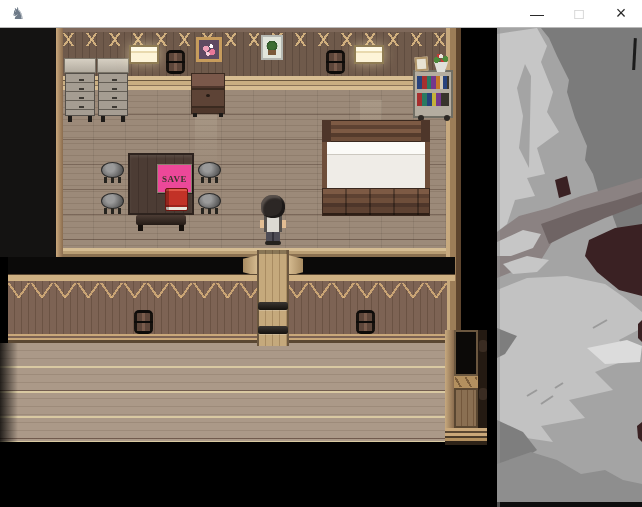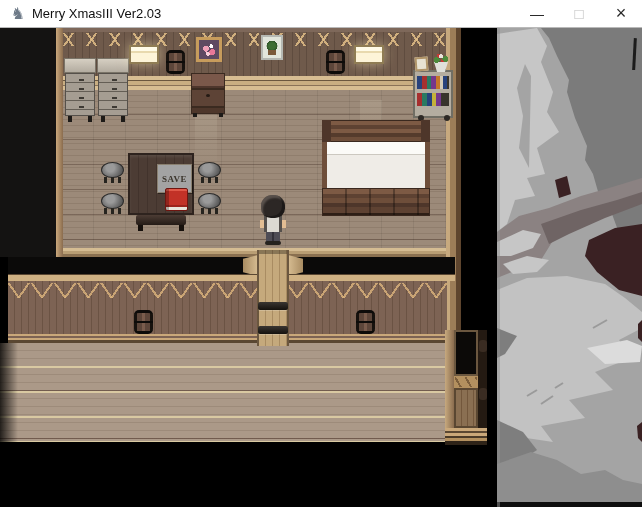--- a/index.html
+++ b/index.html
@@ -141,21 +141,21 @@
   .bed-foot::after{content:"";position:absolute;inset:0;
     background:repeating-linear-gradient(90deg,transparent 0 22px,rgba(0,0,0,.3) 22px 24px);}
   
   .table{left:128px;top:125px;width:66px;height:62px;border:2px solid #2e231e;
     background:repeating-linear-gradient(90deg,#4c3c34 0 8px,#42332c 8px 9px);
     box-shadow:inset 0 2px 3px rgba(255,255,255,.08);}
   .bench{left:136px;top:187px;width:50px;height:10px;border-radius:2px;
     background:linear-gradient(180deg,#4c3c34,#241b16);}
   .bench::after{content:"";position:absolute;bottom:-6px;left:2px;width:5px;height:6px;background:#16100c;
     box-shadow:41px 0 #16100c;}
-  .save-sign{left:157px;top:136px;width:35px;height:29px;background:#a3a3a3;border:1px solid #8a8070;
+  .save-sign{left:157px;top:136px;width:35px;height:29px;background:#ec4899;border:1px solid #8a8070;
     color:#3b352c;font:bold 9px "Liberation Serif",serif;display:flex;align-items:center;justify-content:center;
     letter-spacing:.5px;box-shadow:1px 1px 0 rgba(0,0,0,.4);}
   .red-book{left:165px;top:160px;width:23px;height:23px;border:1px solid #6e1510;border-radius:2px;
     background:linear-gradient(180deg,#e05848 0 2px,#c23227 2px 16px,#9c241c 16px 18px,#e8e4da 18px 21px);}
   .red-book::before{content:"";position:absolute;left:0;top:0;bottom:0;width:3px;background:rgba(0,0,0,.25);}
   
   .stool{width:23px;height:21px;}
   .stool::before{content:"";position:absolute;left:0;right:0;top:0;bottom:5px;border-radius:50%;
     border:1px solid #2a2a2a;
     background:radial-gradient(circle at 40% 35%,#9a9a9a 0 4px,#6e6e6e 60%,#3e3e3e 100%);}
@@ -190,21 +190,20 @@
   
   .rocks{position:absolute;left:497px;top:0;width:145px;height:479px;}
 </style>
 </head>
 <body>
 
 <div id="win">
 
   <div id="titlebar">
     <span class="app-icon">♞</span>
-    <span class="title-text">Merry XmasIII Ver2.03</span>
     <span class="win-btns">
       <span class="win-btn">—</span>
       <span class="win-btn max">□</span>
       <span class="win-btn close">×</span>
     </span>
   </div>
 
   <div id="game">
     <div class="left-strip"></div>
 

